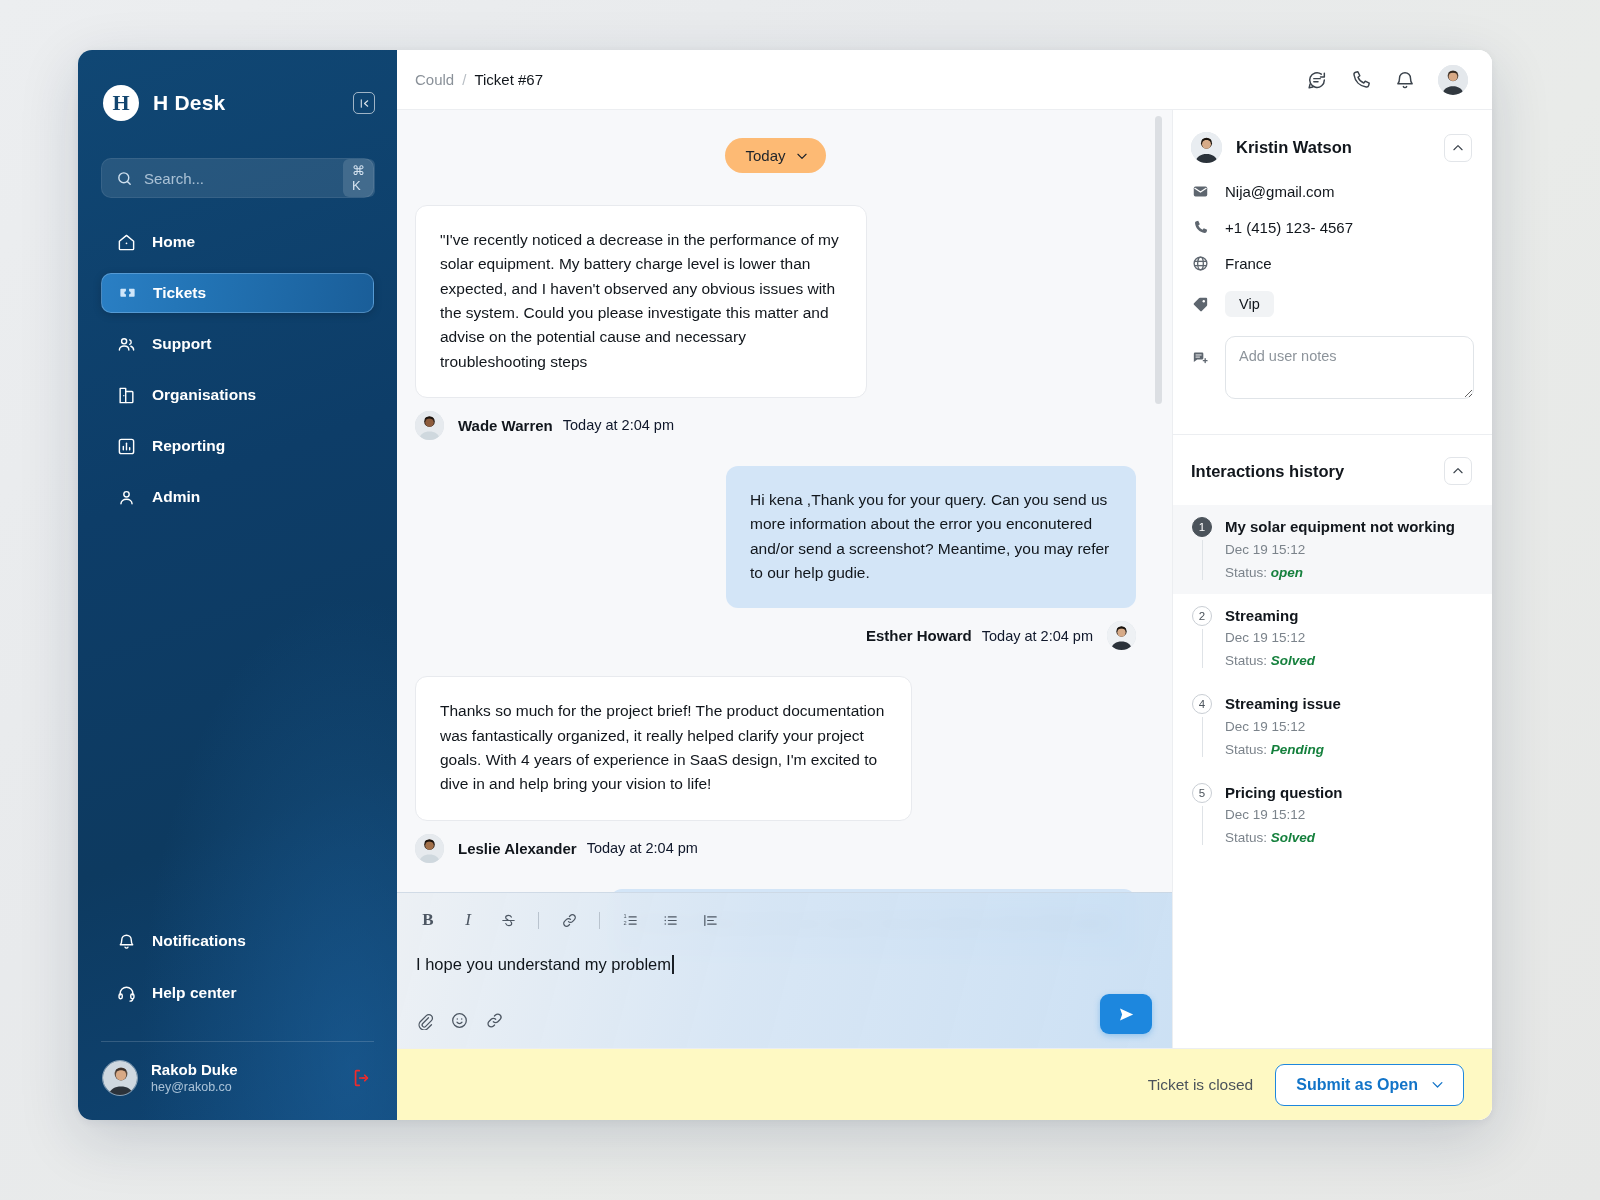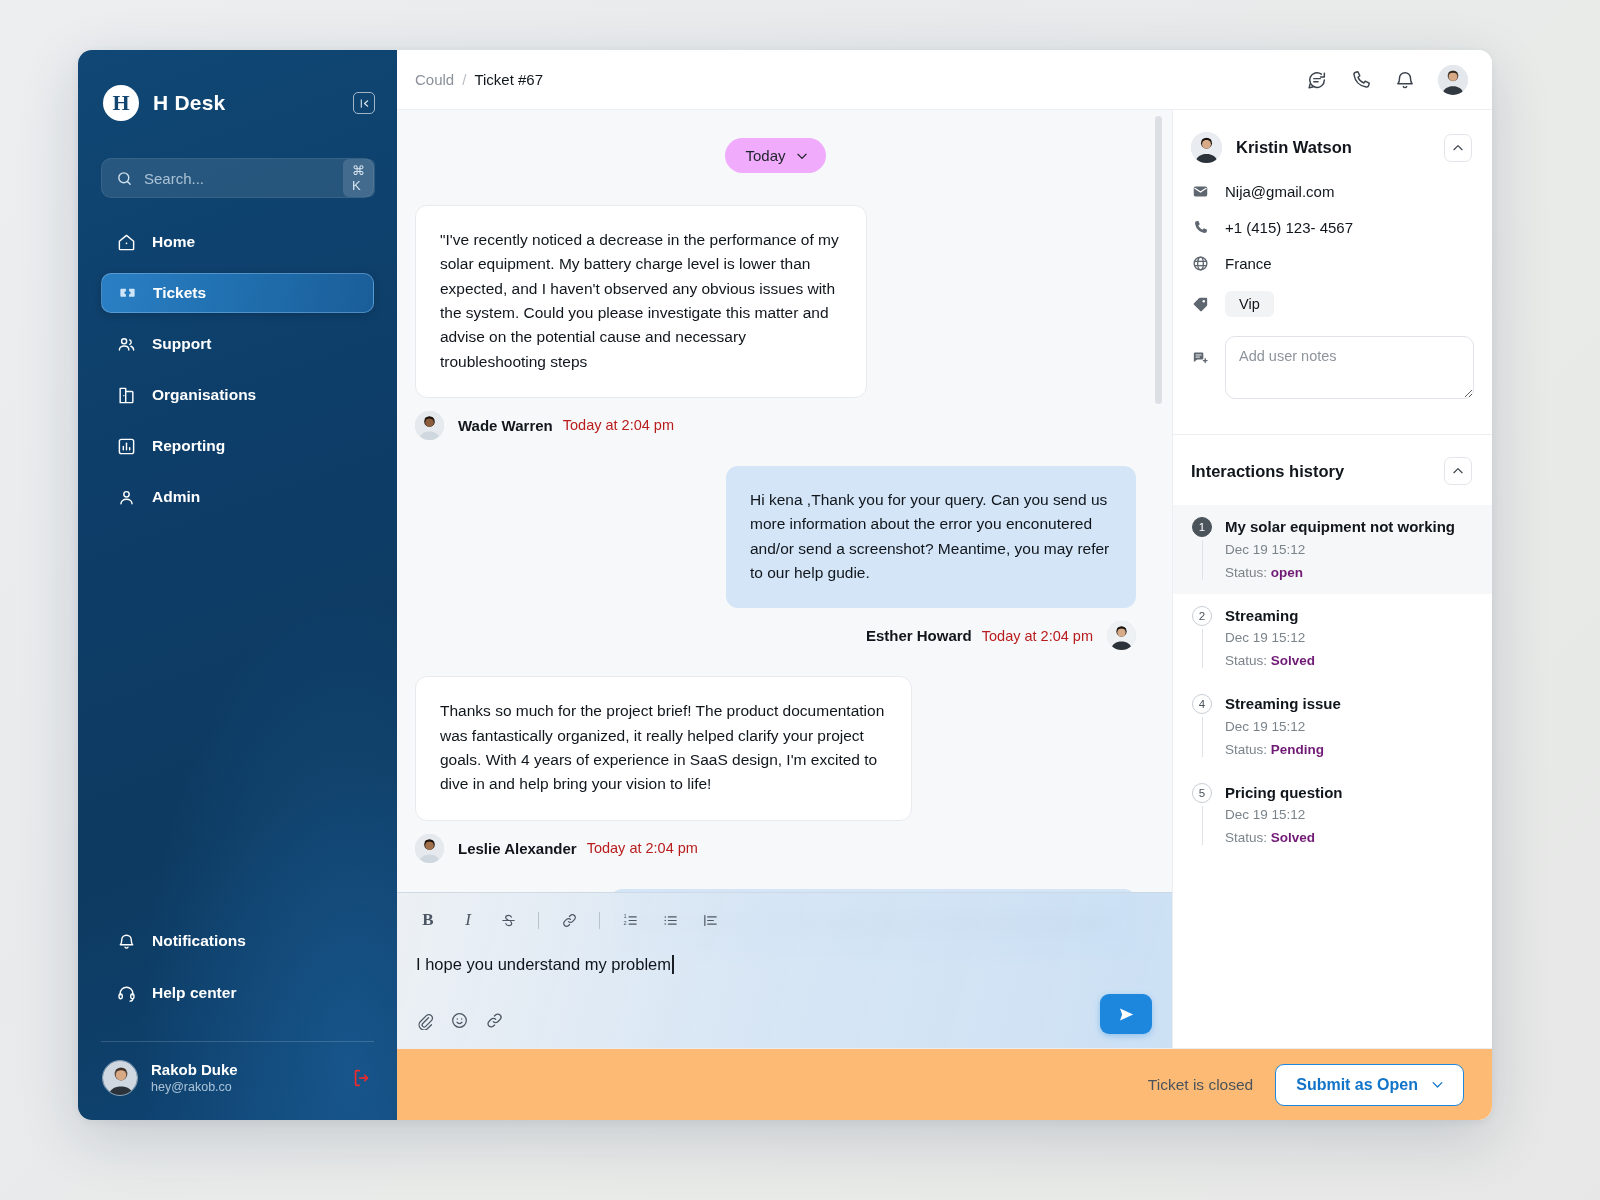--- a/index.html
+++ b/index.html
@@ -209,21 +209,21 @@
     flex-direction: column;
   }
   .msg-scroll {
     flex: 1;
     overflow: hidden;
     padding: 28px 36px 0 18px;
     position: relative;
   }
   .day-chip-row { display: flex; justify-content: center; margin-bottom: 32px; }
   .day-chip {
-    background: #f0abfc;
+    background: #fdba74;
     border-radius: 18px;
     padding: 9px 17px 9px 20px;
     font-size: 15px;
     color: #1d232a;
     display: flex; align-items: center; gap: 9px;
     cursor: pointer;
   }
 
   .msg-block { margin-bottom: 26px; }
   .msg-block.out { display: flex; flex-direction: column; align-items: flex-end; }
@@ -240,21 +240,21 @@
   .bubble.out { background: #d3e5f7; max-width: 410px; }
   .bubble.out.wide { max-width: 528px; }
 
   .meta-row { display: flex; align-items: center; margin-top: 13px; }
   .meta-row.out { justify-content: flex-end; }
   .m-avatar {
     width: 29px; height: 29px; border-radius: 50%;
     overflow: hidden; flex: 0 0 29px; background:#d9dee4;
   }
   .m-name { font-size: 15px; font-weight: bold; color: #11161c; }
-  .m-time { font-size: 14.5px; color: #b91c1c; text-align: right; }
+  .m-time { font-size: 14.5px; color: #0f172a; text-align: right; }
   .meta-row.in .m-name { margin-left: 14px; }
   .meta-row.in .m-time { margin-left: 10px; }
   .meta-row.out .m-time { margin-left: 10px; margin-right: 14px; }
 
   .chat-scrollbar {
     position: absolute;
     right: 10px; top: 6px;
     width: 7px; height: 288px;
     border-radius: 4px;
     background: #dcdfe3;
@@ -396,28 +396,28 @@
   .hist-item.active .hist-num {
     background: #4b535b;
     border-color: #4b535b;
     color: #ffffff;
   }
   .hist-line { width: 1px; flex: 1; background: #dfe3e7; margin-top: 3px; }
   .hist-body { margin-left: 12px; }
   .hist-title { font-size: 15px; font-weight: bold; color: #11161c; line-height: 1.3; }
   .hist-date { font-size: 13.5px; color: #7b838b; margin-top: 5px; }
   .hist-status { font-size: 13.5px; color: #7b838b; margin-top: 8px; }
-  .hist-status b { color: #701a75; font-weight: bold; }
+  .hist-status b { color: #15803d; font-weight: bold; font-style: italic; }
 
   
   .footer {
     height: 72px;
     flex: 0 0 72px;
     border-top: 1px solid #eceef1;
-    background: #fdba74;
+    background: #fef9c3;
     display: flex;
     align-items: center;
     justify-content: flex-end;
     padding: 0 28px;
     gap: 22px;
   }
   .ticket-state { font-size: 15.5px; color: #4b535b; }
   .submit-btn {
     border: 1px solid #1d87de;
     border-radius: 9px;

